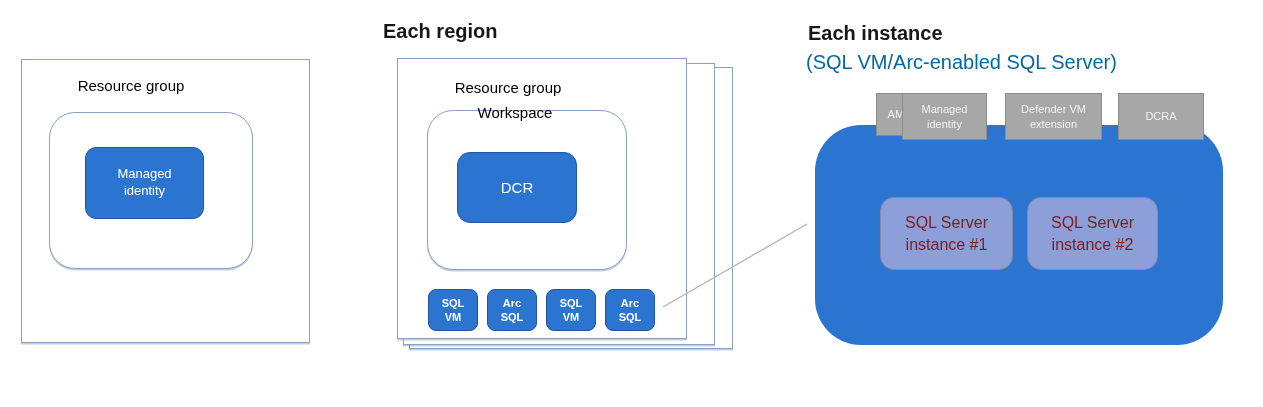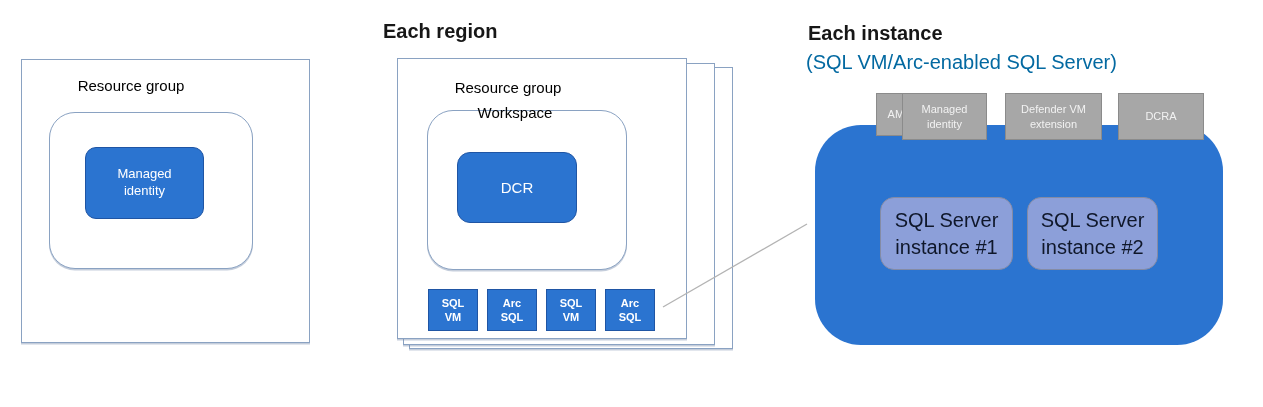--- a/index.html
+++ b/index.html
@@ -26,33 +26,33 @@
     position:absolute; transform:translateX(-50%); font-size:15px; color:#000000;
     white-space:nowrap;
   }
   .bluebox {
     position:absolute; box-sizing:border-box; background:#2b74d0; border:1px solid #1f55a4;
     color:#ffffff; display:flex; align-items:center; justify-content:center;
     text-align:center; white-space:pre-line;
   }
   .mi-box { border-radius:11px; font-size:13px; line-height:1.3; }
   .dcr-box { border-radius:13px; font-size:15px; }
-  .mini { border-radius:0; font-size:11px; font-weight:600; line-height:1.3; }
+  .mini { border-radius:8px; font-size:11px; font-weight:600; line-height:1.3; }
   .bigblue {
     position:absolute; box-sizing:border-box; background:#2b74d0; border-radius:46px;
   }
   .tab {
     position:absolute; box-sizing:border-box; background:#a7a7a7; border:1px solid #8b8b8b;
     color:rgba(255,255,255,0.85); font-size:11px; line-height:1.3;
     display:flex; align-items:center; justify-content:center; text-align:center;
     white-space:pre-line; z-index:4;
   }
   .instance {
     position:absolute; box-sizing:border-box; background:#8c9fd9; border:1px solid #848ba5;
-    border-radius:14px; color:#0f172a; font-size:20px; line-height:1.35;
+    border-radius:14px; color:#7f1d1d; font-size:16px; line-height:1.35;
     display:flex; align-items:center; justify-content:center; text-align:center;
     white-space:pre-line; z-index:4;
   }
   .z2 { z-index:2; } .z3 { z-index:3; }
   svg.connector { position:absolute; left:0; top:0; z-index:6; pointer-events:none; }
 </style>
 </head>
 <body>
 
 <div class="canvas">

